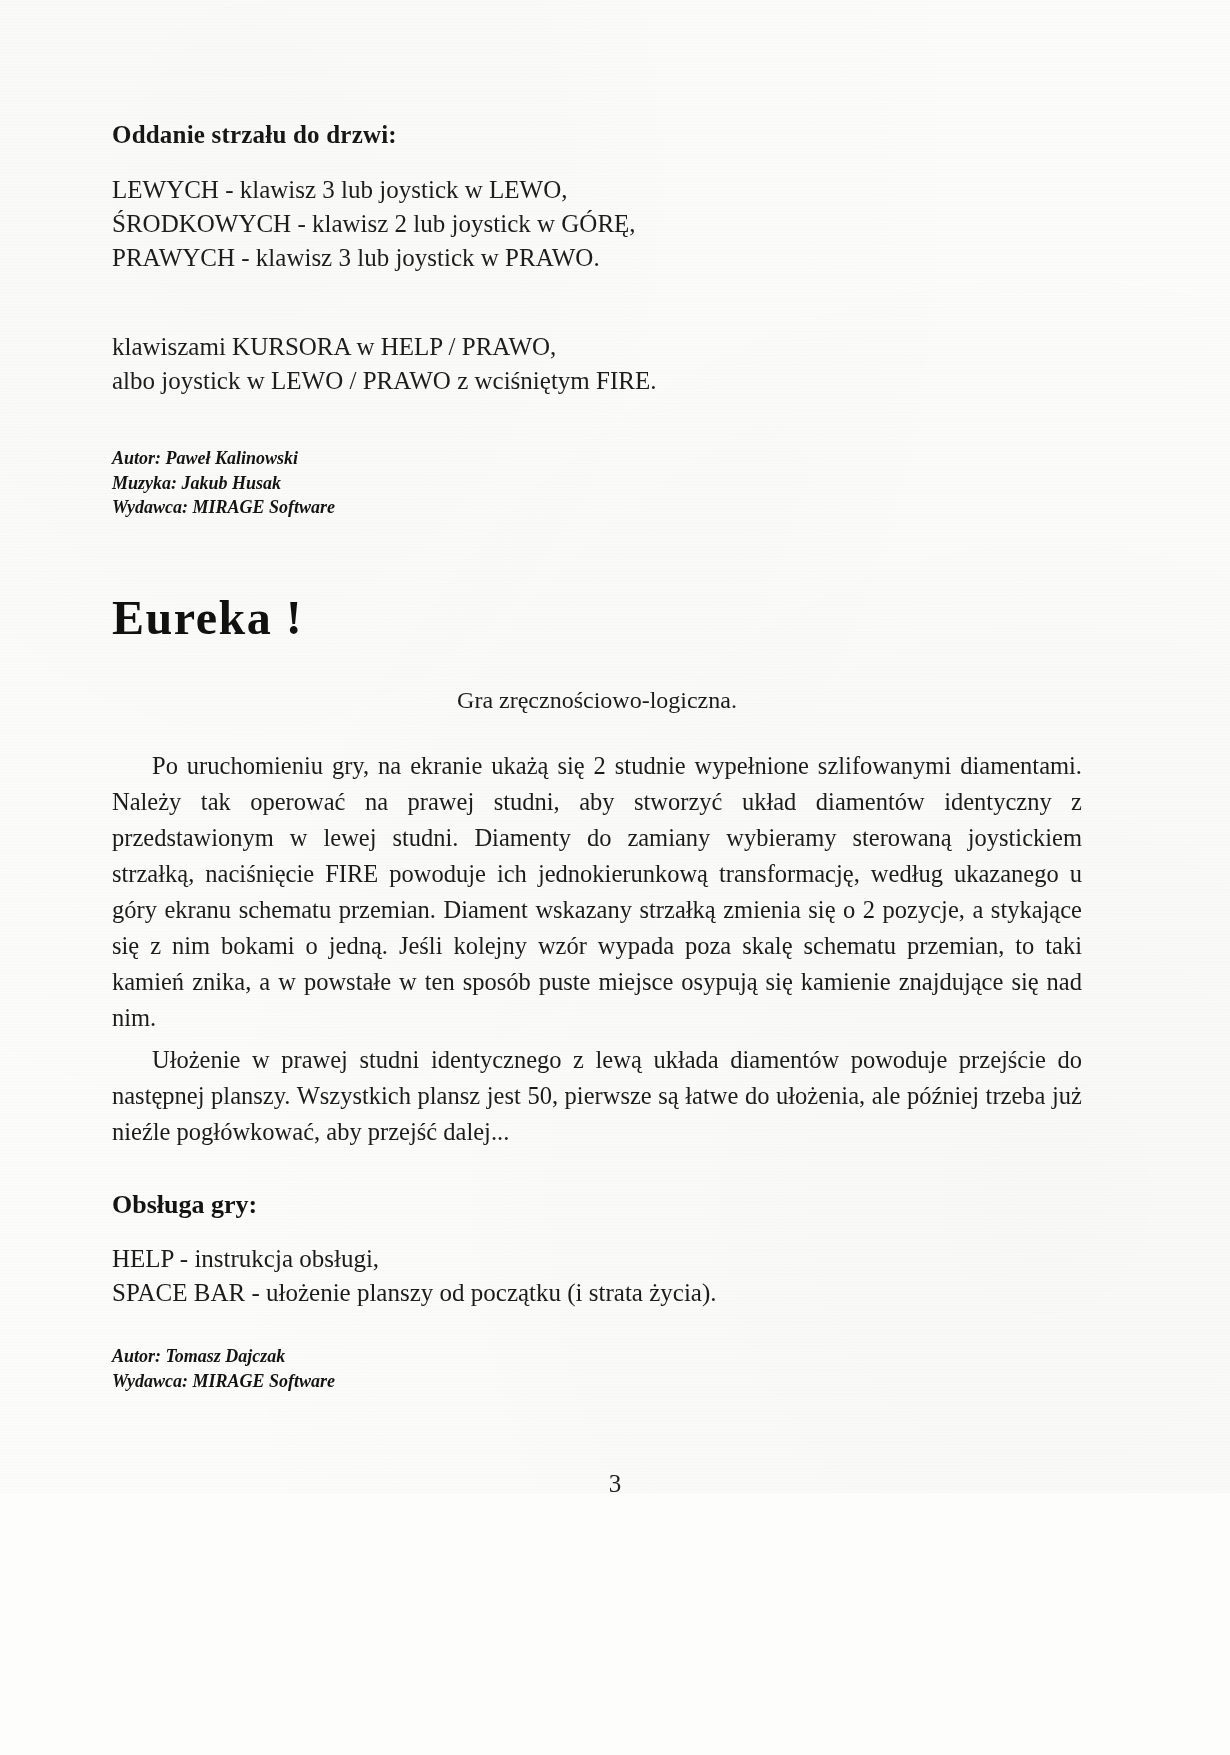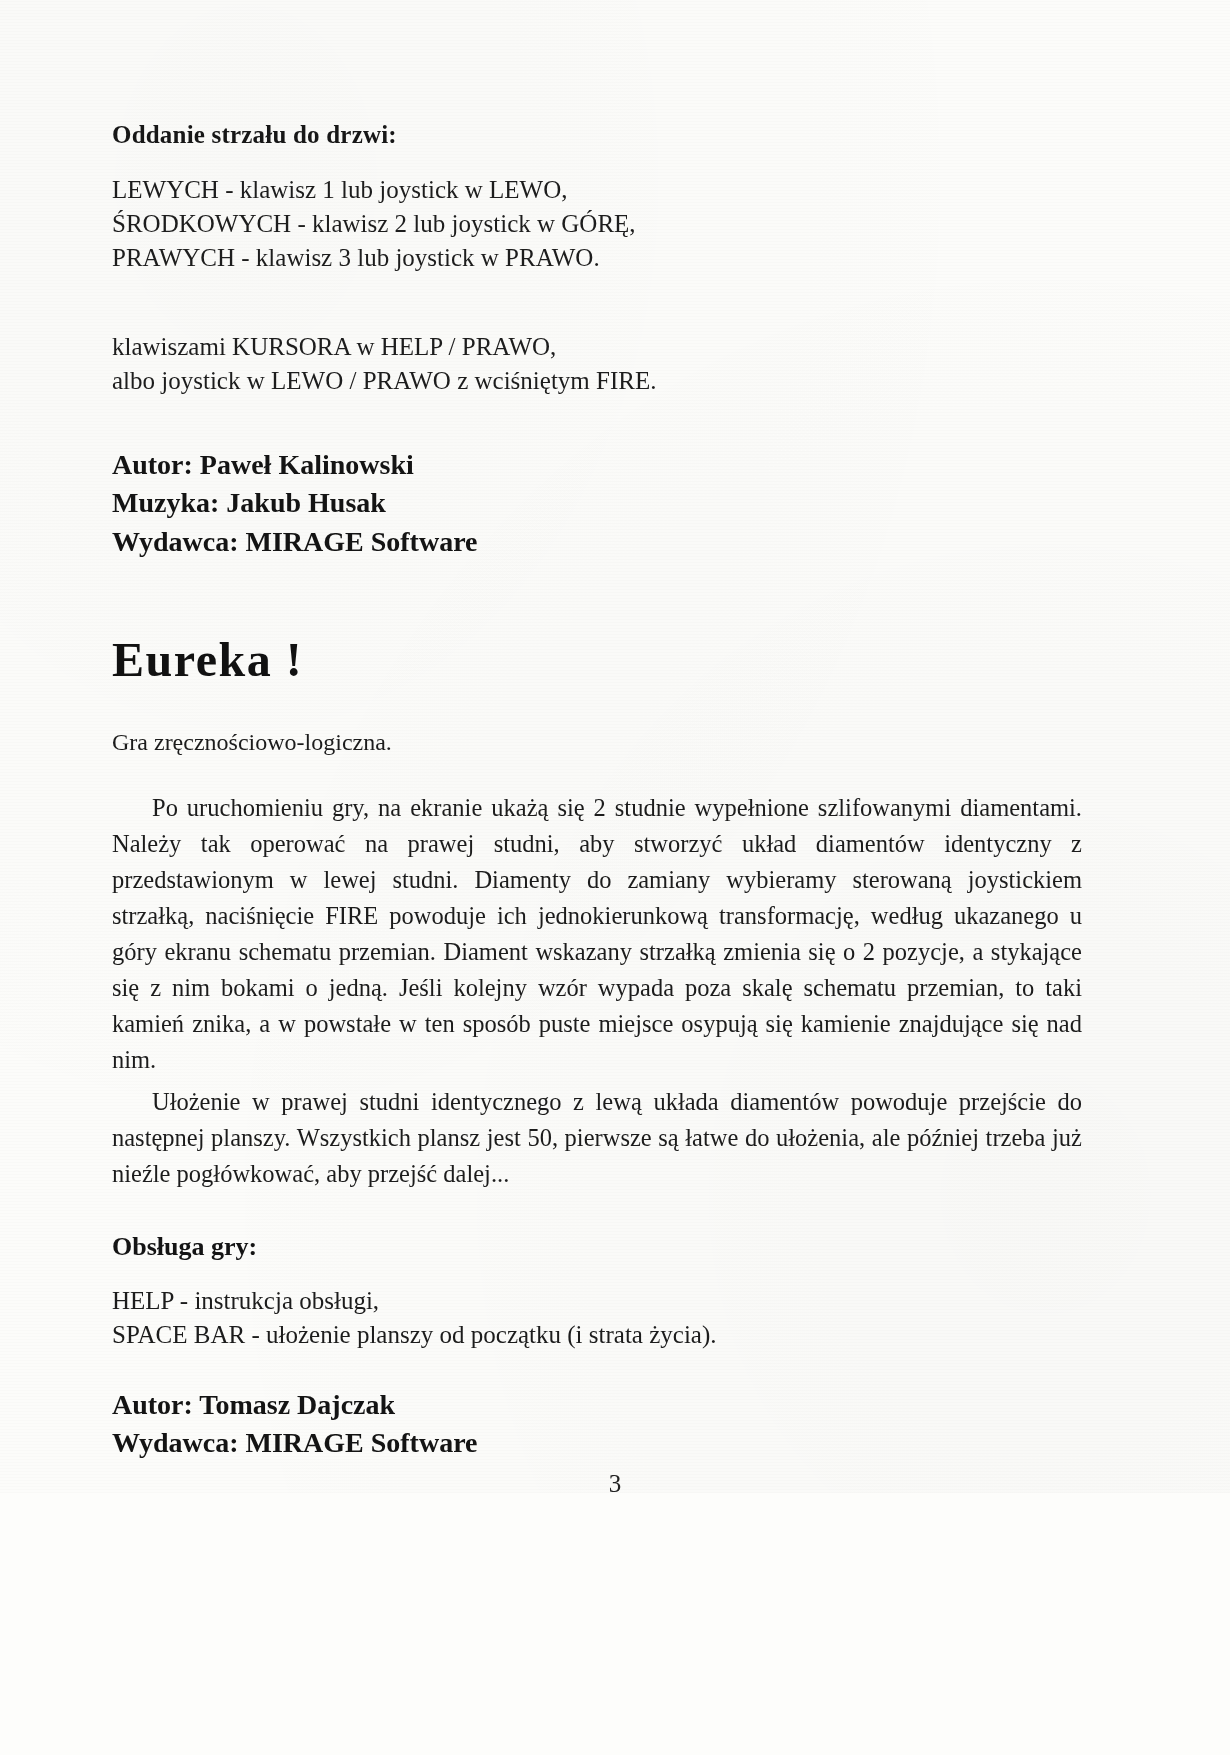--- a/index.html
+++ b/index.html
@@ -45,34 +45,36 @@
     line-height: 1.35;
     color: #1d1d1d;
   }
 
   .gap-s { height: 22px; }
   .gap-m { height: 34px; }
   .gap-l { height: 48px; }
 
   .credits div {
     font-weight: bold;
-    font-size: 28px;
+    font-size: 18px;
     line-height: 1.38;
     color: #141414;
+    font-style: italic;
   }
 
   .title {
     text-align: left;
     font-weight: bold;
     font-size: 48px;
     letter-spacing: 1.5px;
     margin-top: 70px;
     color: #111;
   }
   .subtitle {
+    text-align: center;
     font-size: 24px;
     margin-top: 42px;
     color: #1c1c1c;
   }
 
   .para {
     font-size: 24.5px;
     line-height: 1.47;
     text-align: justify;
     text-justify: inter-word;
@@ -115,21 +117,21 @@
 </style>
 </head>
 <body>
 
 <div class="page">
   <div class="content">
 
     <div class="hd">Oddanie strzału do drzwi:</div>
     <div class="gap-s"></div>
 
-    <div class="body-line">LEWYCH - klawisz 1 lub joystick w LEWO,</div>
+    <div class="body-line">LEWYCH - klawisz 3 lub joystick w LEWO,</div>
     <div class="body-line">ŚRODKOWYCH - klawisz 2 lub joystick w GÓRĘ,</div>
     <div class="body-line">PRAWYCH - klawisz 3 lub joystick w PRAWO.</div>
 
     <div class="gap-m"></div>
 
     <div class="gap-s"></div>
 
     <div class="body-line">klawiszami KURSORA w HELP / PRAWO,</div>
     <div class="body-line">albo joystick w LEWO / PRAWO z wciśniętym FIRE.</div>
 

